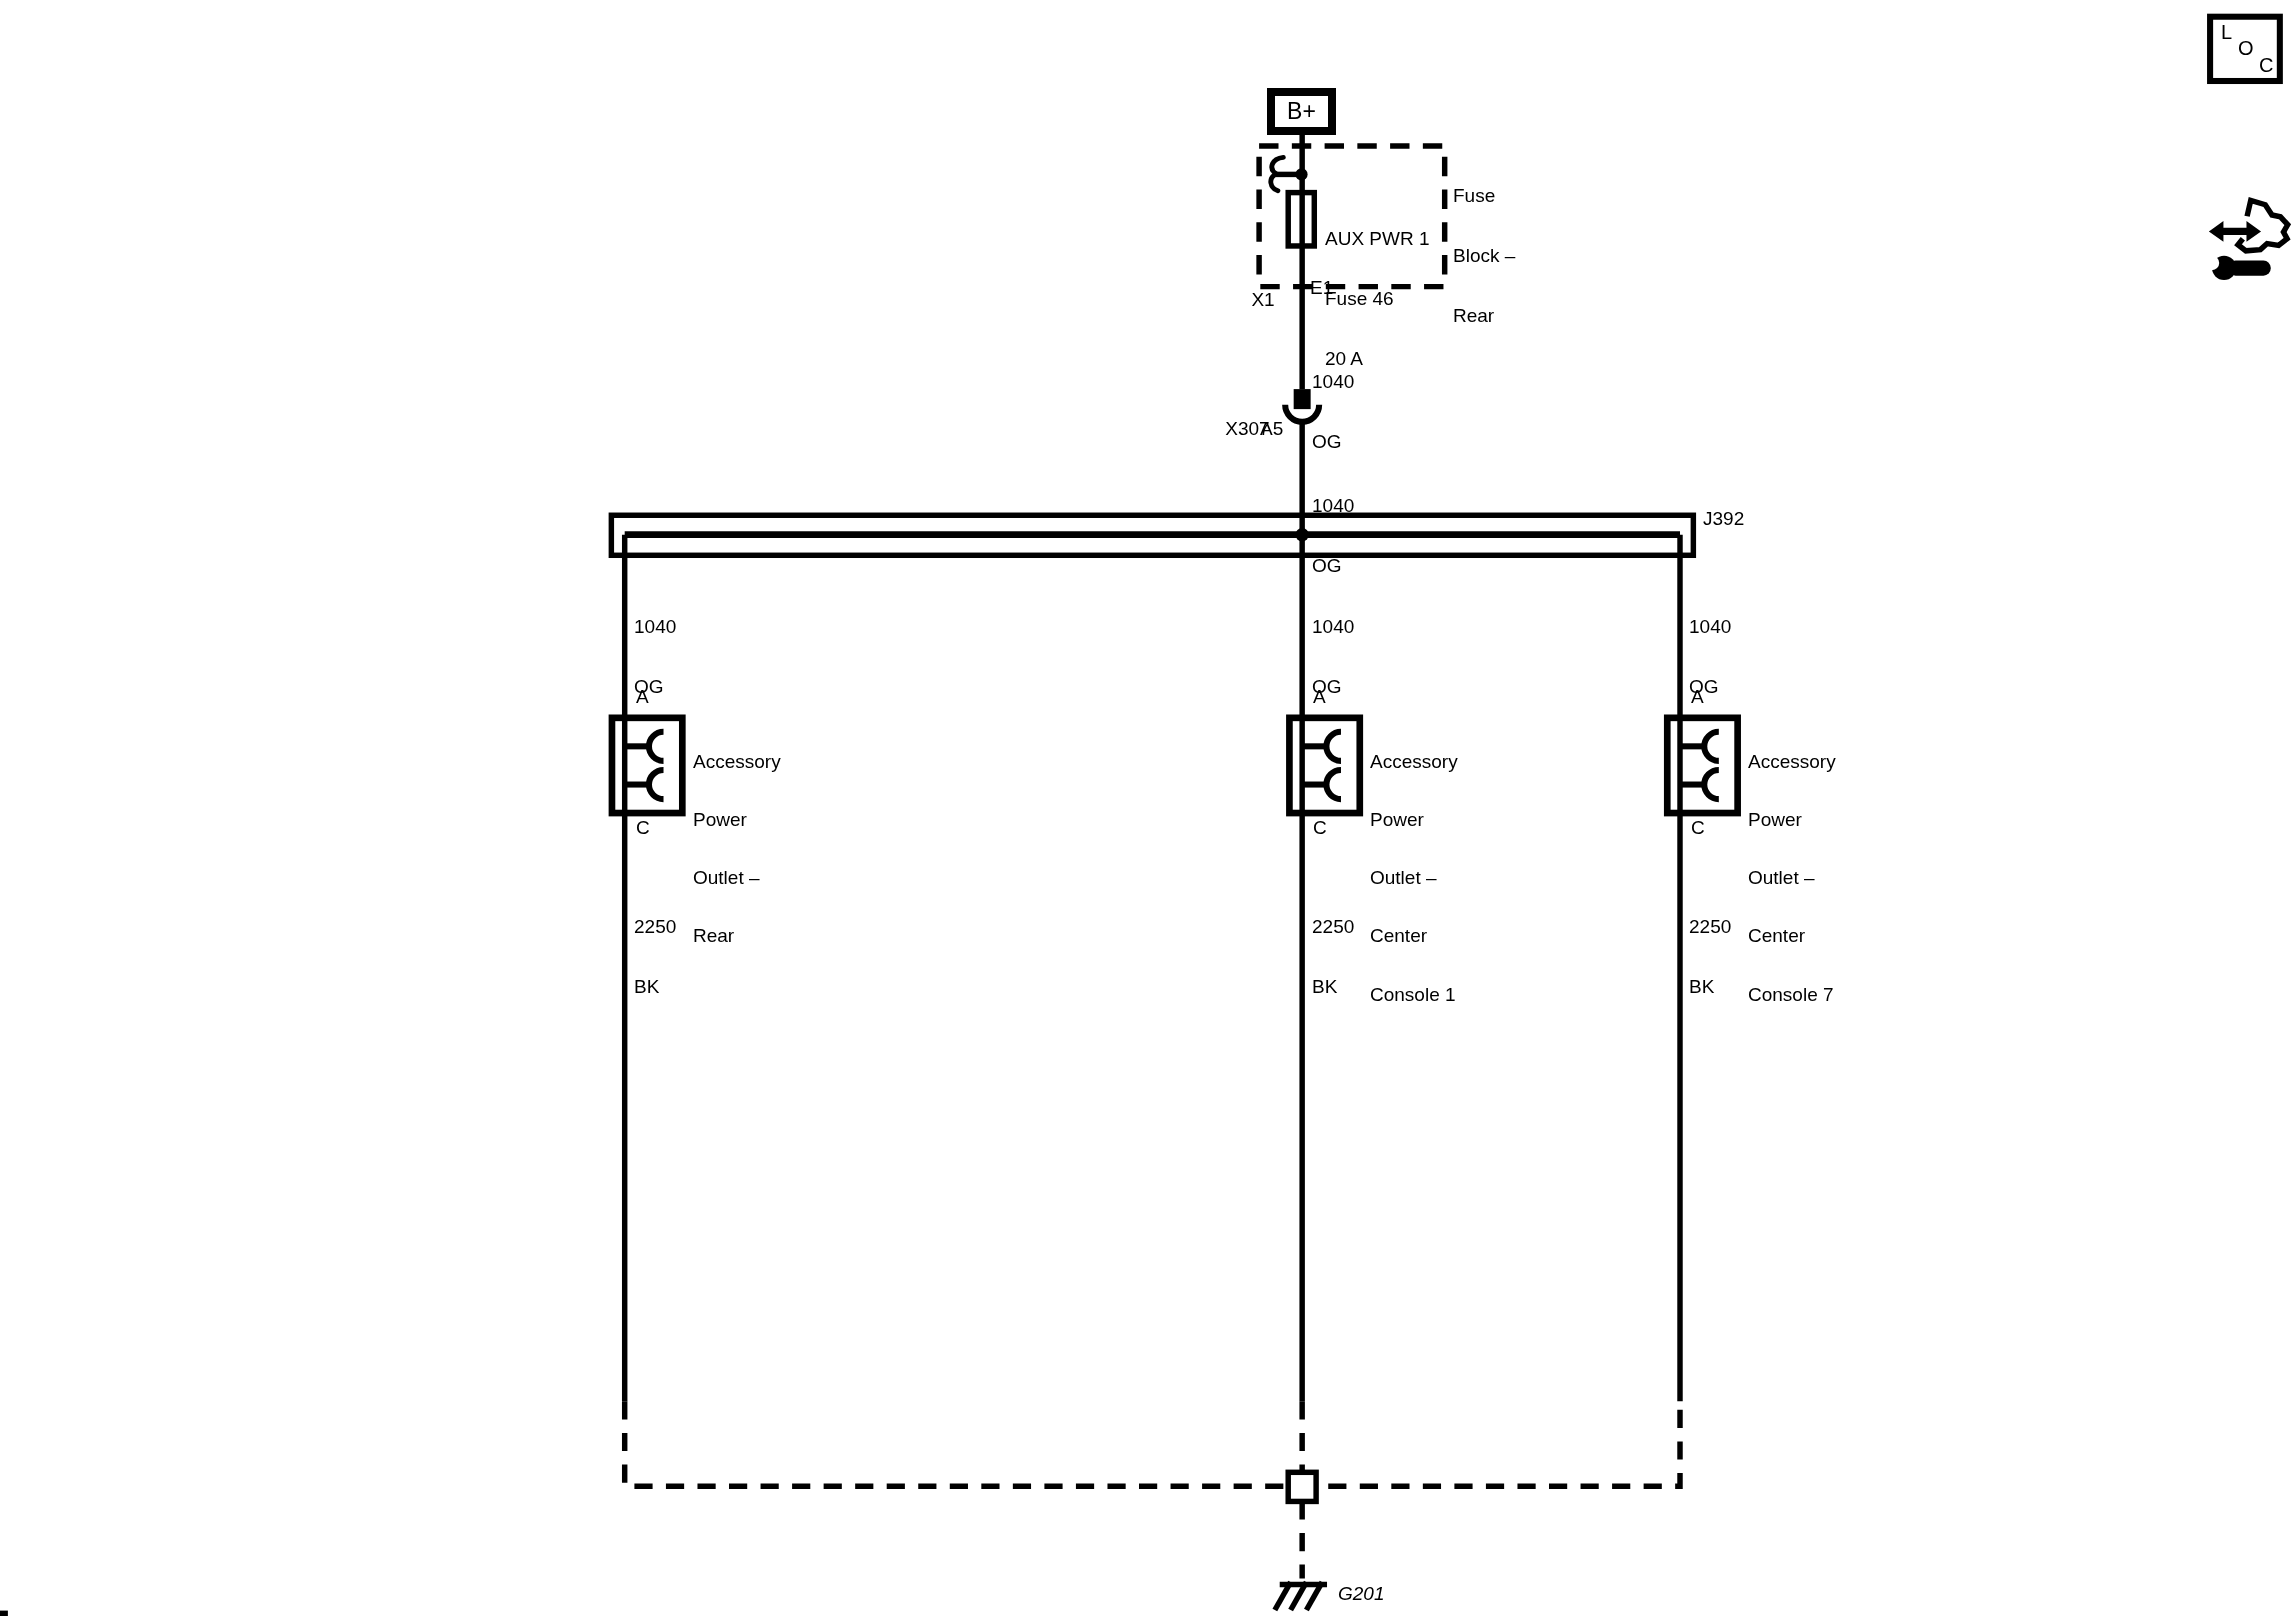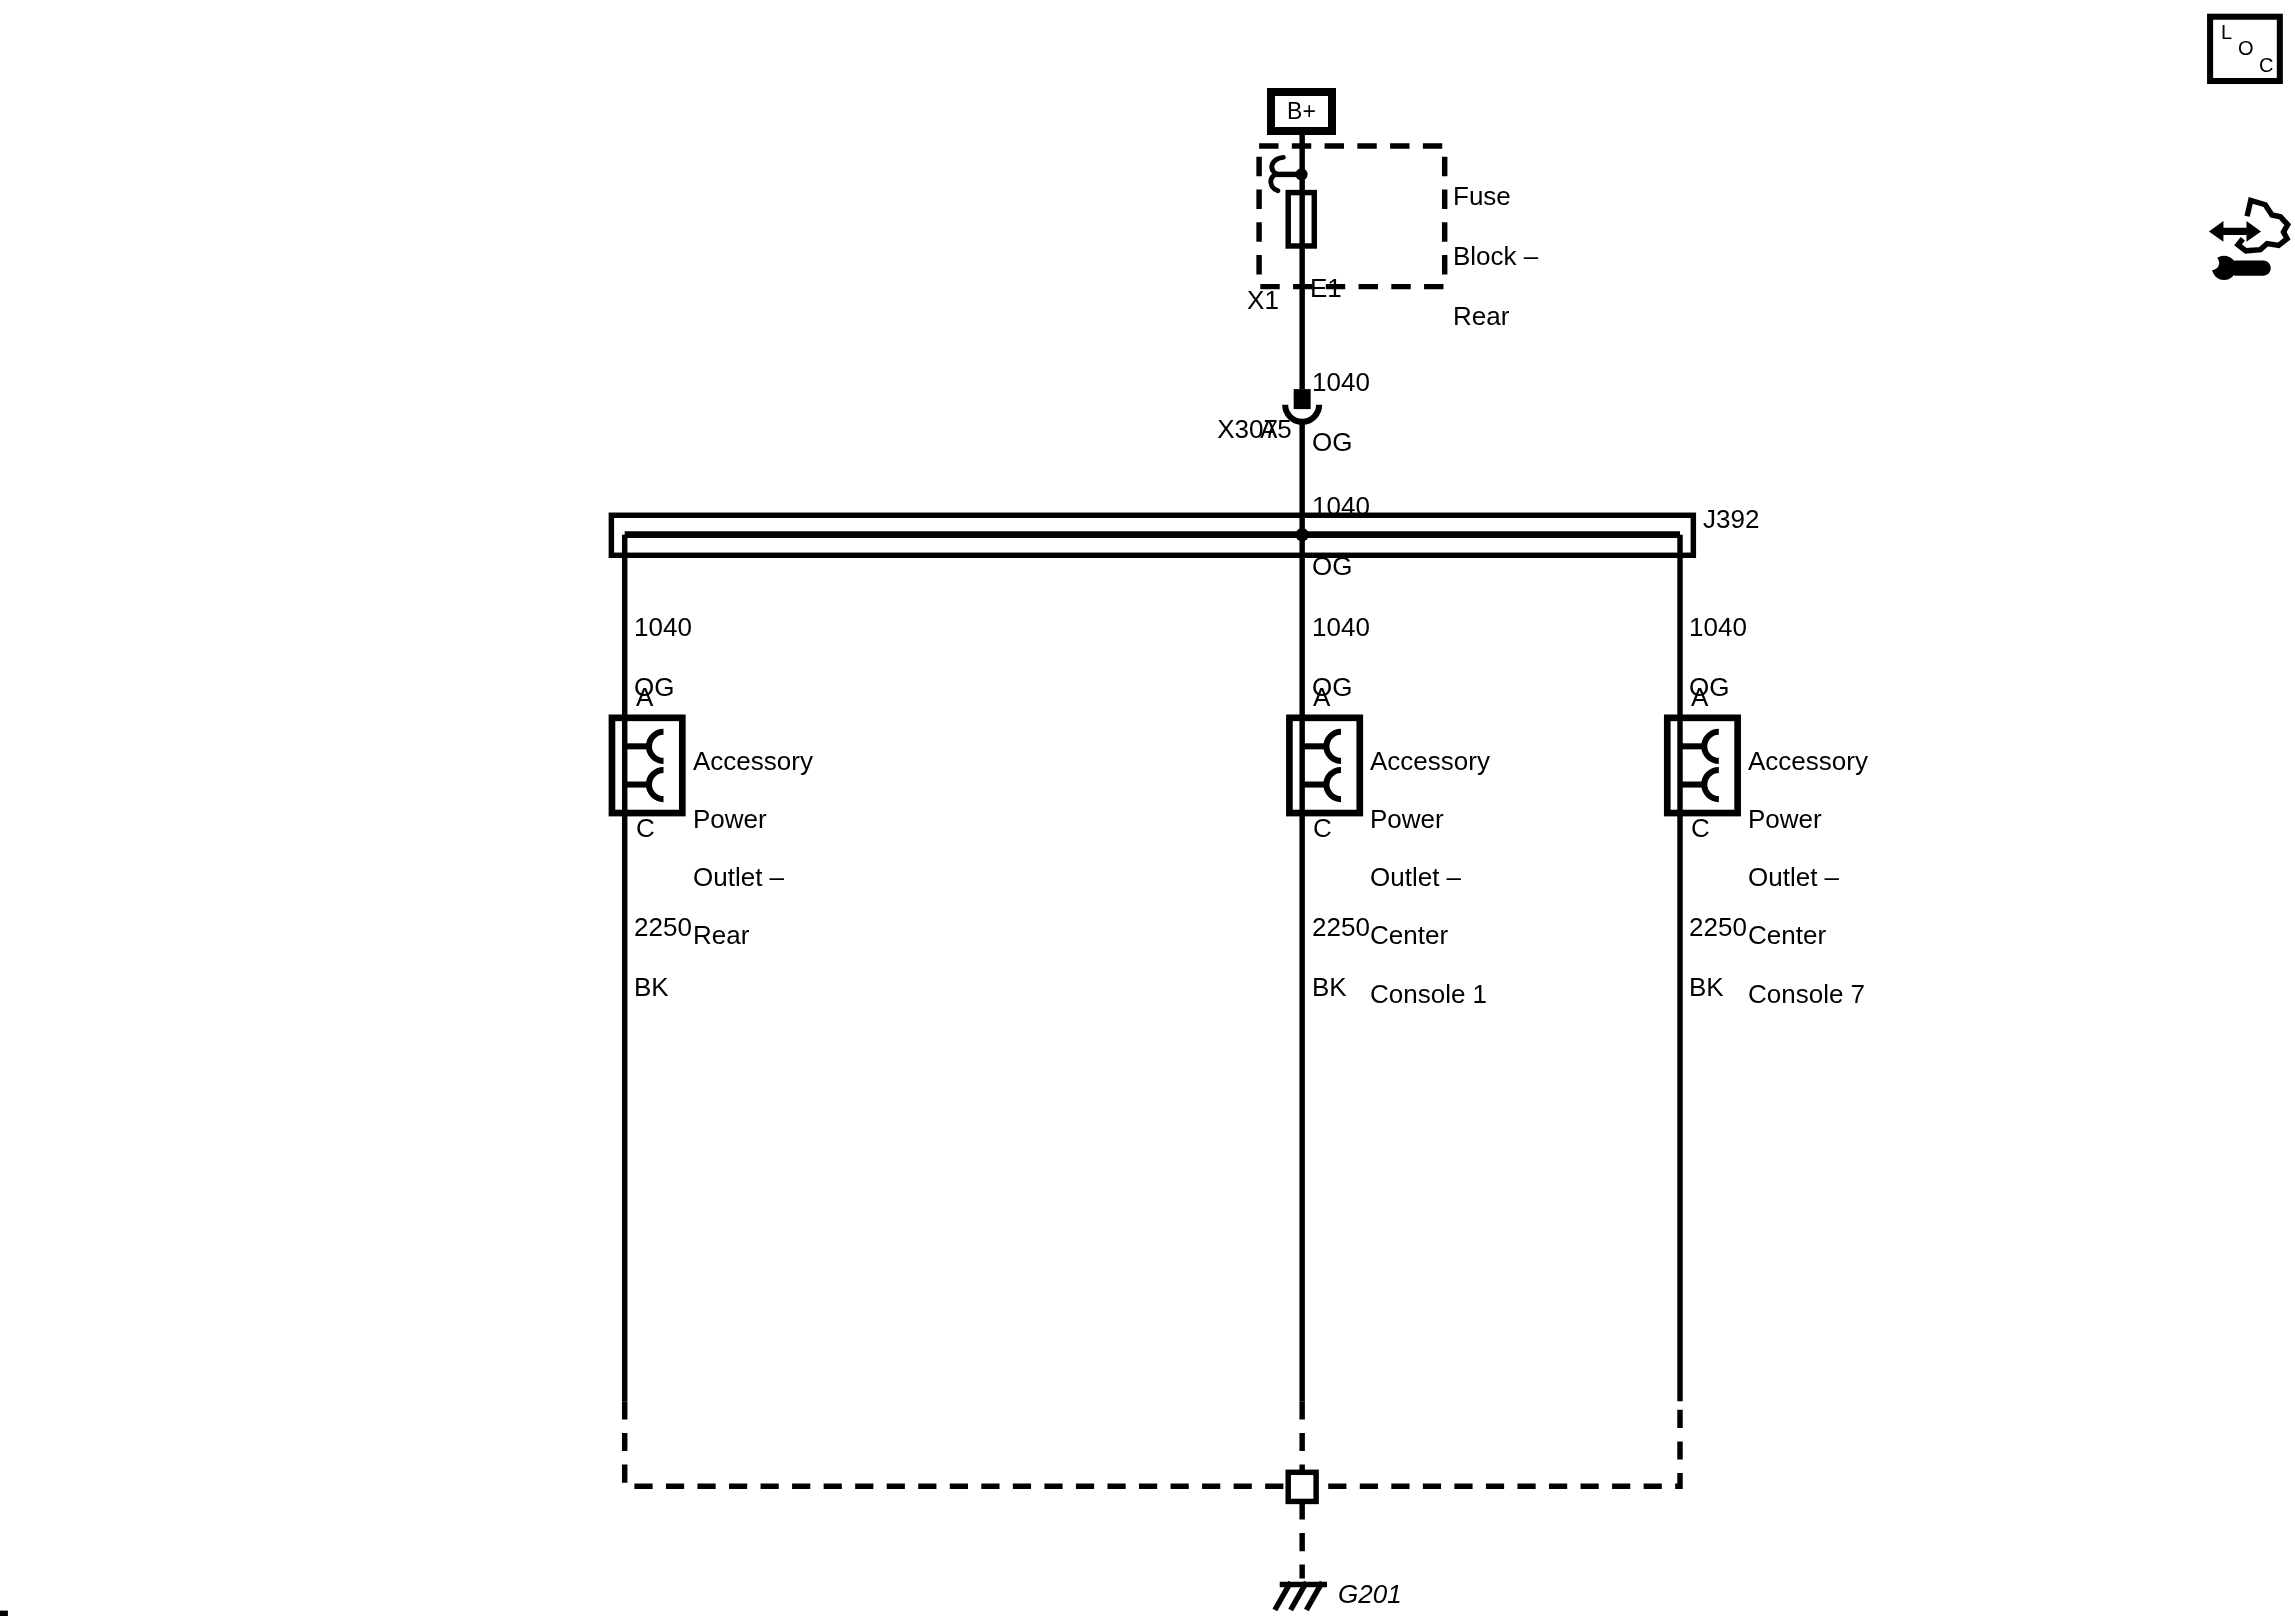--- a/index.html
+++ b/index.html
@@ -1,19 +1,19 @@
 <!DOCTYPE html>
 <html style="font-size:9.7px"><head>
 <meta charset="utf-8">
 <style>
   html,body{margin:0;padding:0;background:#fff;}
   #stage{position:relative;width:2295px;height:1617px;background:#fff;overflow:hidden;
          font-family:"Liberation Sans",sans-serif;color:#000;}
   #linework{position:absolute;left:0;top:0;z-index:0;}
-  .lbl{position:absolute;z-index:2;font-size:26px;line-height:20px;white-space:pre;}
+  .lbl{position:absolute;z-index:2;font-size:19px;line-height:20px;white-space:pre;}
   .lbl.tight{line-height:19.4px;}
   .rt{text-align:center;}
   .bplus{position:absolute;z-index:2;background:#000;}
   .bplus .inner{position:absolute;inset:8px;background:#fff;display:flex;
                 align-items:center;justify-content:center;font-size:23px;}
   .locletter{position:absolute;z-index:2;font-size:20px;line-height:20px;}
 </style>
 </head>
 <body>
 
@@ -80,20 +80,25 @@
       </g>
 
       <rect x="0" y="2655" width="13" height="10" fill="#000" stroke="none"></rect>
     </g>
   </svg>
 
   <div class="bplus" style="left:1267px;top:88px;width:69px;height:47px;">
     <div class="inner">B+</div>
   </div>
 
+  <div class="lbl" style="left:1325px;top:189px;">
+    <div>AUX PWR 1</div>
+    <div>Fuse 46</div>
+    <div>20 A</div>
+  </div>
 
   <div class="lbl" style="left:1453px;top:146px;">
     <div>Fuse</div>
     <div>Block –</div>
     <div>Rear</div>
   </div>
 
   <div class="lbl rt" style="left:1238px;top:290px;width:50px;">X1</div>
   <div class="lbl" style="left:1310px;top:278px;">E1</div>
 

